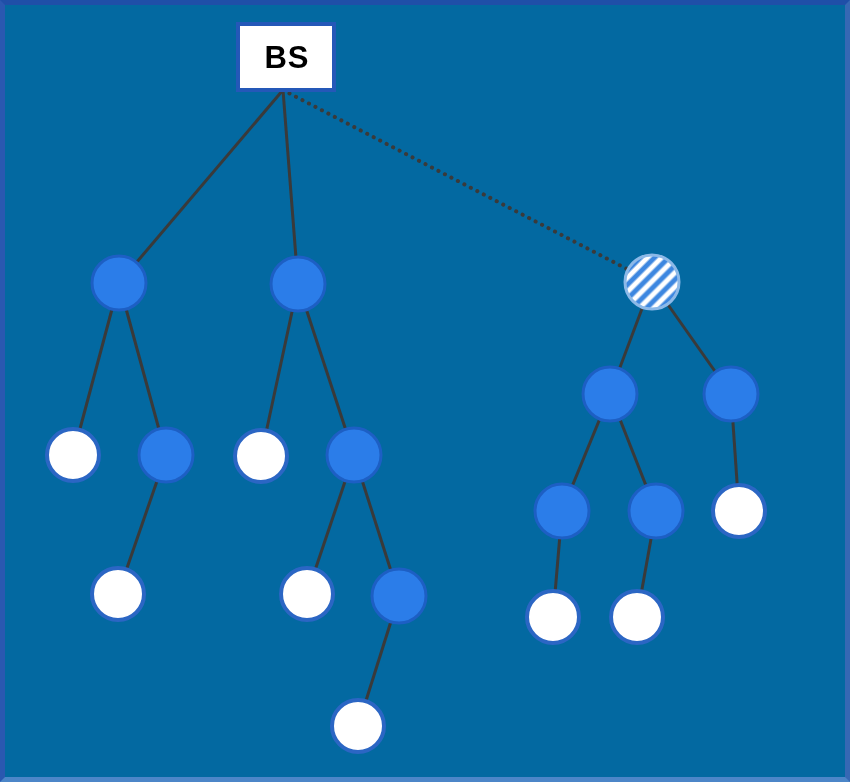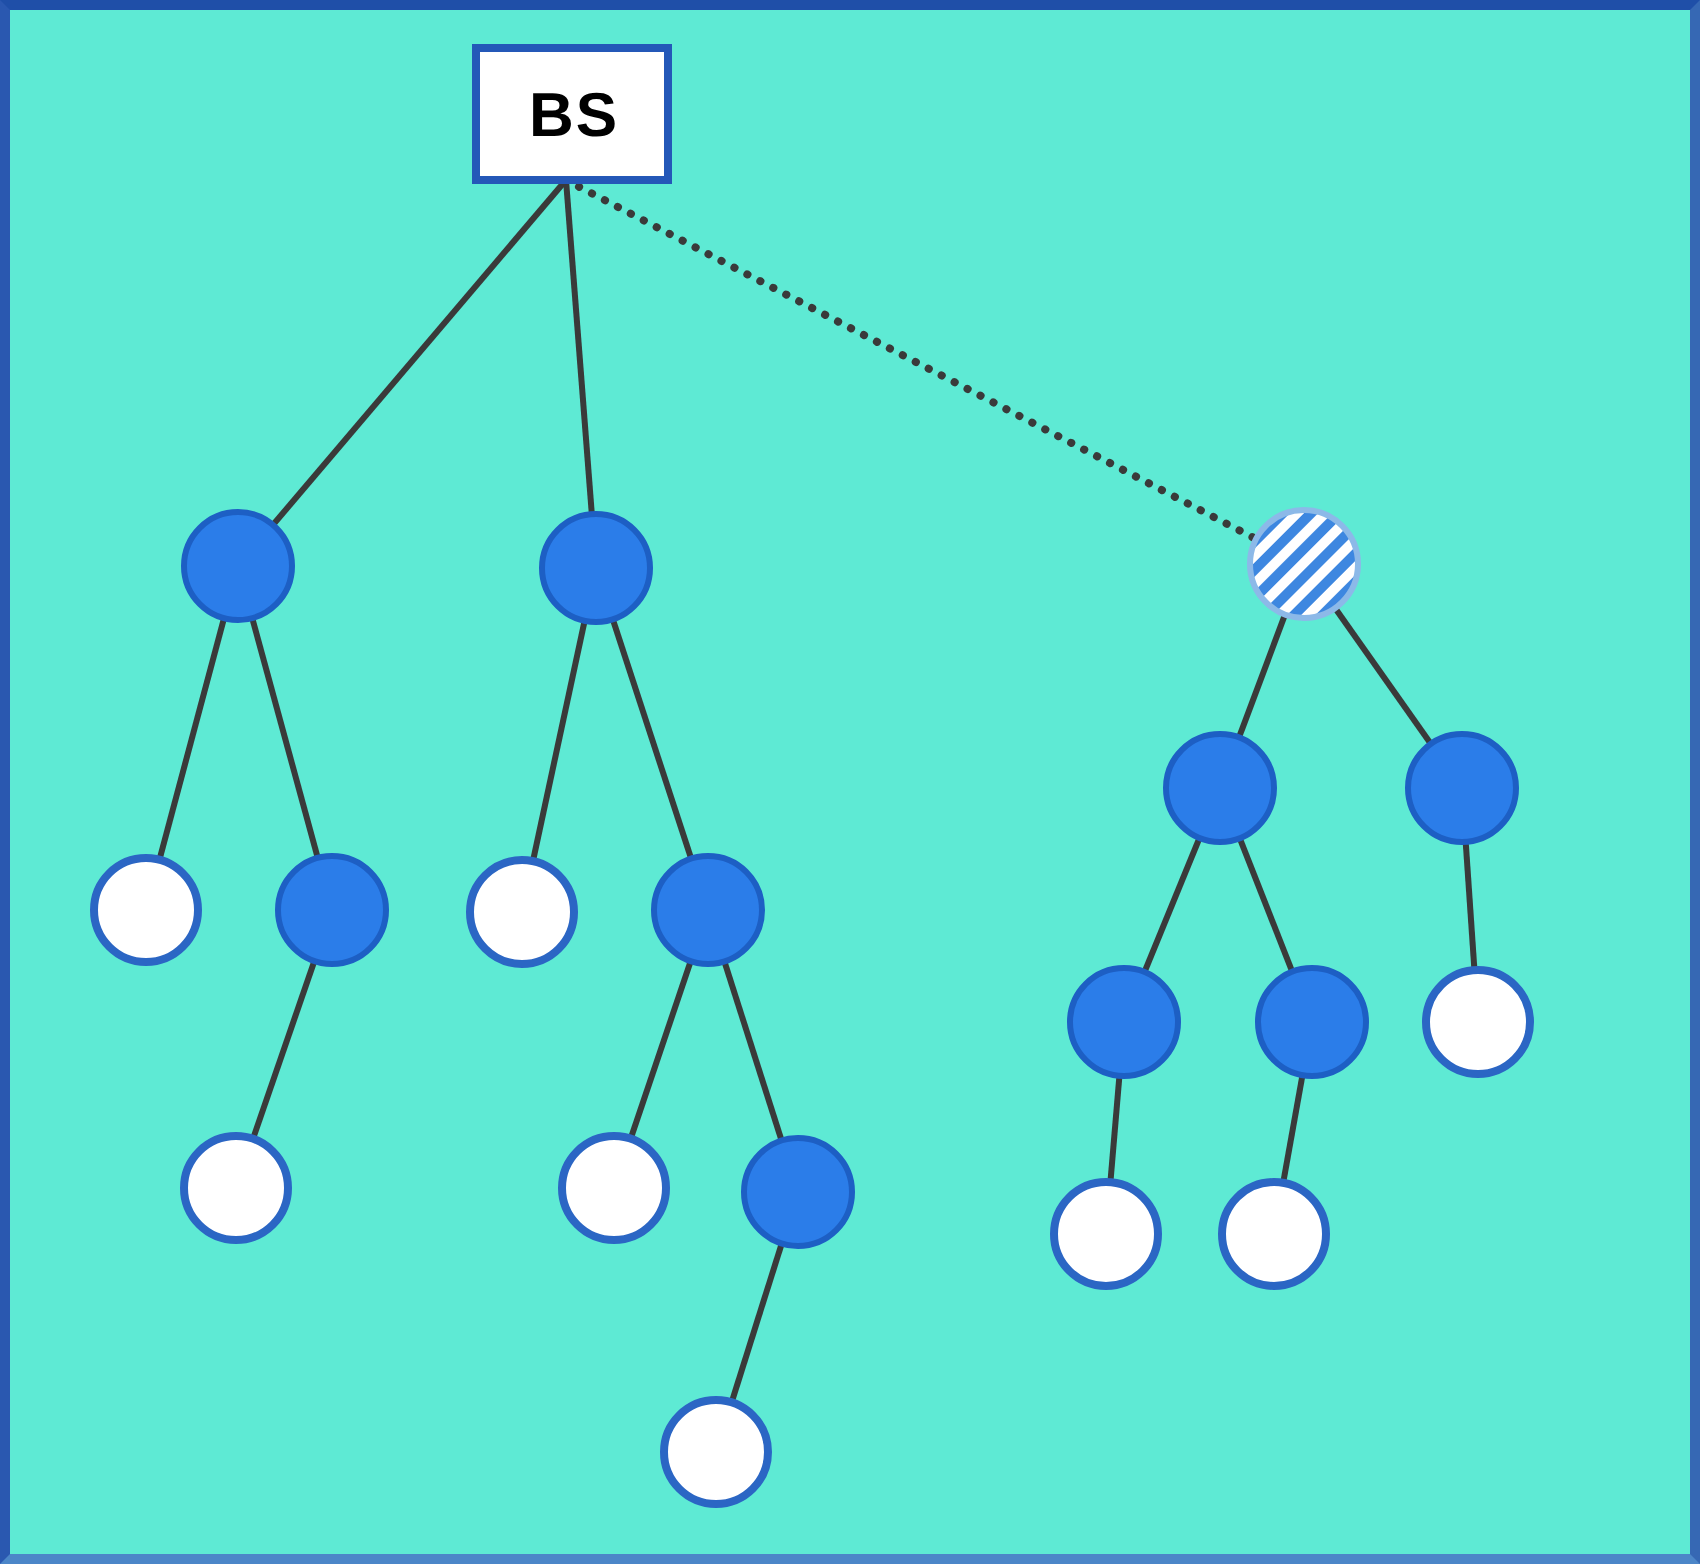--- a/index.html
+++ b/index.html
@@ -8,21 +8,21 @@
     background: #ffffff;
     font-family: "Liberation Sans", sans-serif;
   }
   .frame {
     position: relative;
     width: 850px;
     height: 782px;
     box-sizing: border-box;
     border: 5px solid;
     border-color: #1f4fa8 #3668b4 #4c86c8 #2a58b0;
-    background: #5eead4;
+    background: #0369a1;
     overflow: hidden;
   }
   .frame svg {
     display: block;
     width: 840px;
     height: 772px;
   }
   text.bs-label {
     font-family: "Liberation Sans", sans-serif;
     font-weight: bold;

